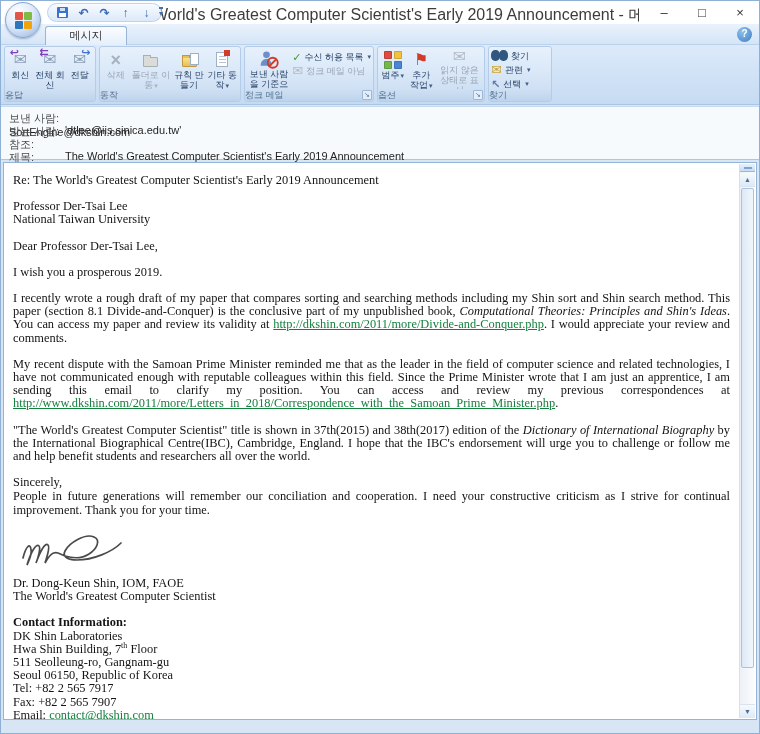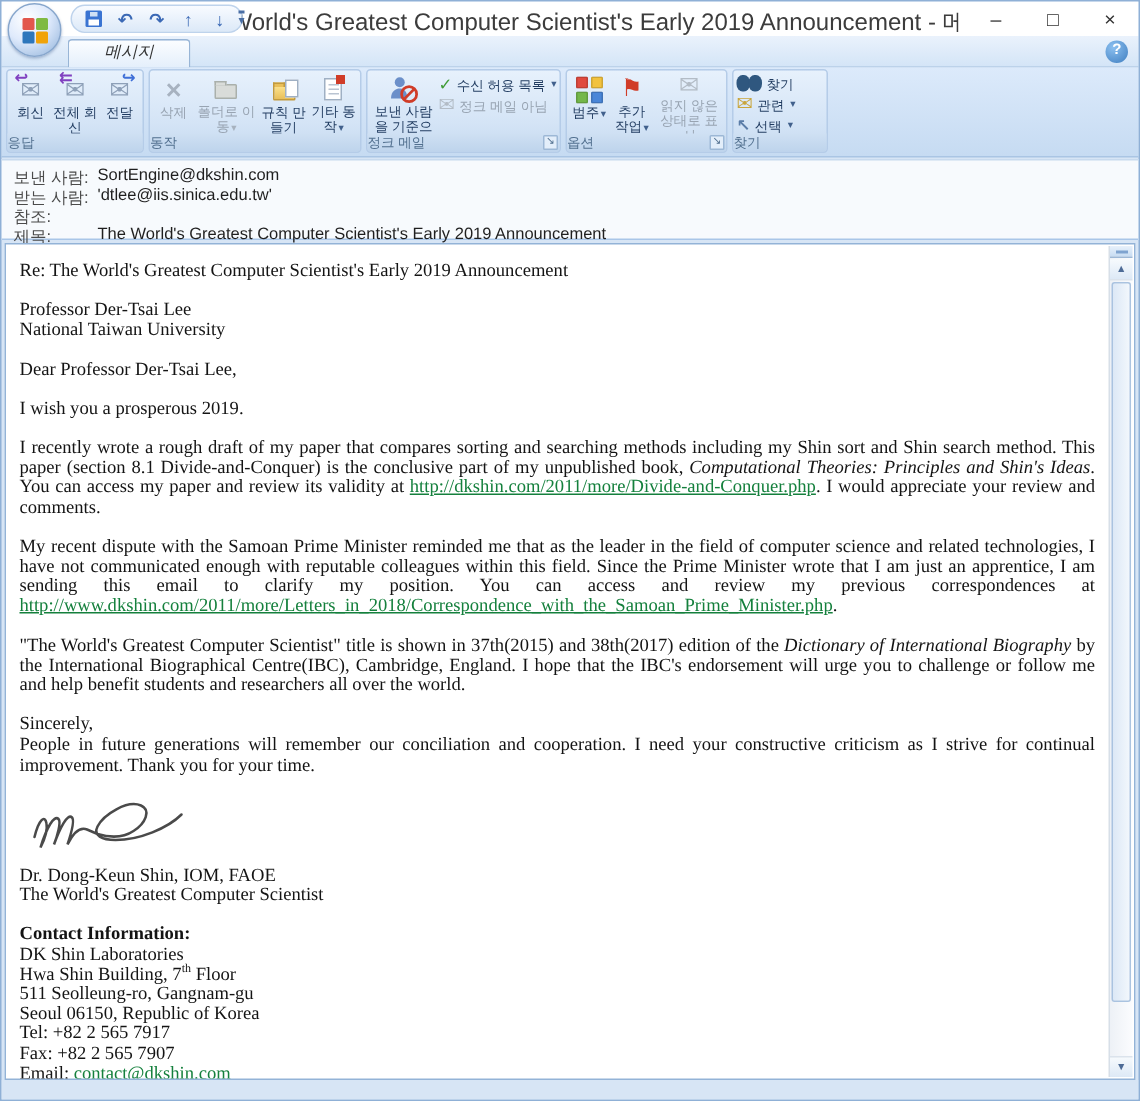--- a/index.html
+++ b/index.html
@@ -34,21 +34,21 @@
   .i-save { width:11px; height:11px; background:#3a74d2; border-radius:1px; position:relative; }
   .i-save::before { content:""; position:absolute; left:3px; top:1px; width:5px; height:3px; background:#cfe0f5; }
   .i-save::after  { content:""; position:absolute; left:2px; bottom:1px; width:7px; height:4px; background:#fff; }
   .qat-more { position:absolute; top:6px; left:158px; z-index:21; font-size:8px; color:#4a6fa5;
     border-top:2px solid #4a6fa5; line-height:7px; padding-top:1px; }
   
   .tabrow { position:absolute; top:23px; left:0; right:0; height:21px;
     background:linear-gradient(#eaf2fc,#d4e5f7); border-bottom:1px solid #bcd2ea; }
   .tab-message { position:absolute; left:44px; top:2px; width:82px; height:19px;
     background:linear-gradient(#fbfdff,#e4effb); border:1px solid #98b5d6; border-bottom:none;
-    border-radius:3px 3px 0 0; text-align:center; font-size:11px; color:#333; line-height:17px;font-style:italic; }
+    border-radius:3px 3px 0 0; text-align:center; font-size:11px; color:#333; line-height:17px; }
   .help-btn { position:absolute; right:7px; top:3px; width:15px; height:15px; border-radius:50%;
     background:radial-gradient(circle at 35% 30%, #8cc0f0, #3f7ec0); color:#fff; font-size:10px;
     text-align:center; line-height:14px; font-weight:bold; }
   
   .ribbon { position:absolute; top:44px; left:0; right:0; height:60px;
     background:linear-gradient(#dceafb,#c6dbf2); border-bottom:1px solid #aac5e4;
     display:flex; gap:3px; padding:1px 0 2px 3px; }
   .rgroup { position:relative; height:56px; border:1px solid #b5cce8; border-radius:3px;
     background:linear-gradient(#e7f1fc,#d4e4f6 65%, #c6daf0); flex:0 0 auto; }
   .rgroup-label { position:absolute; bottom:0; left:0; right:0; height:12px; font-size:9px;
@@ -317,21 +317,21 @@
             </span>
           <span>선택</span>
             <span class="caret">▾</span>
         </div>
       </div>
       <div class="rgroup-label">찾기</div>
     </div>
   </div>
 
   <div class="hdrpanel">
-    <div class="hrow" style="top:4px;">
+    <div class="hrow" style="top:4px;flex-direction:column;">
       <span class="hlabel">보낸 사람:</span>
       <span class="hvalue">SortEngine@dkshin.com</span>
     </div>
     <div class="hrow" style="top:17px;">
       <span class="hlabel">받는 사람:</span>
       <span class="hvalue">'dtlee@iis.sinica.edu.tw'</span>
     </div>
     <div class="hrow" style="top:30px;">
       <span class="hlabel">참조:</span>
       <span class="hvalue"></span>

